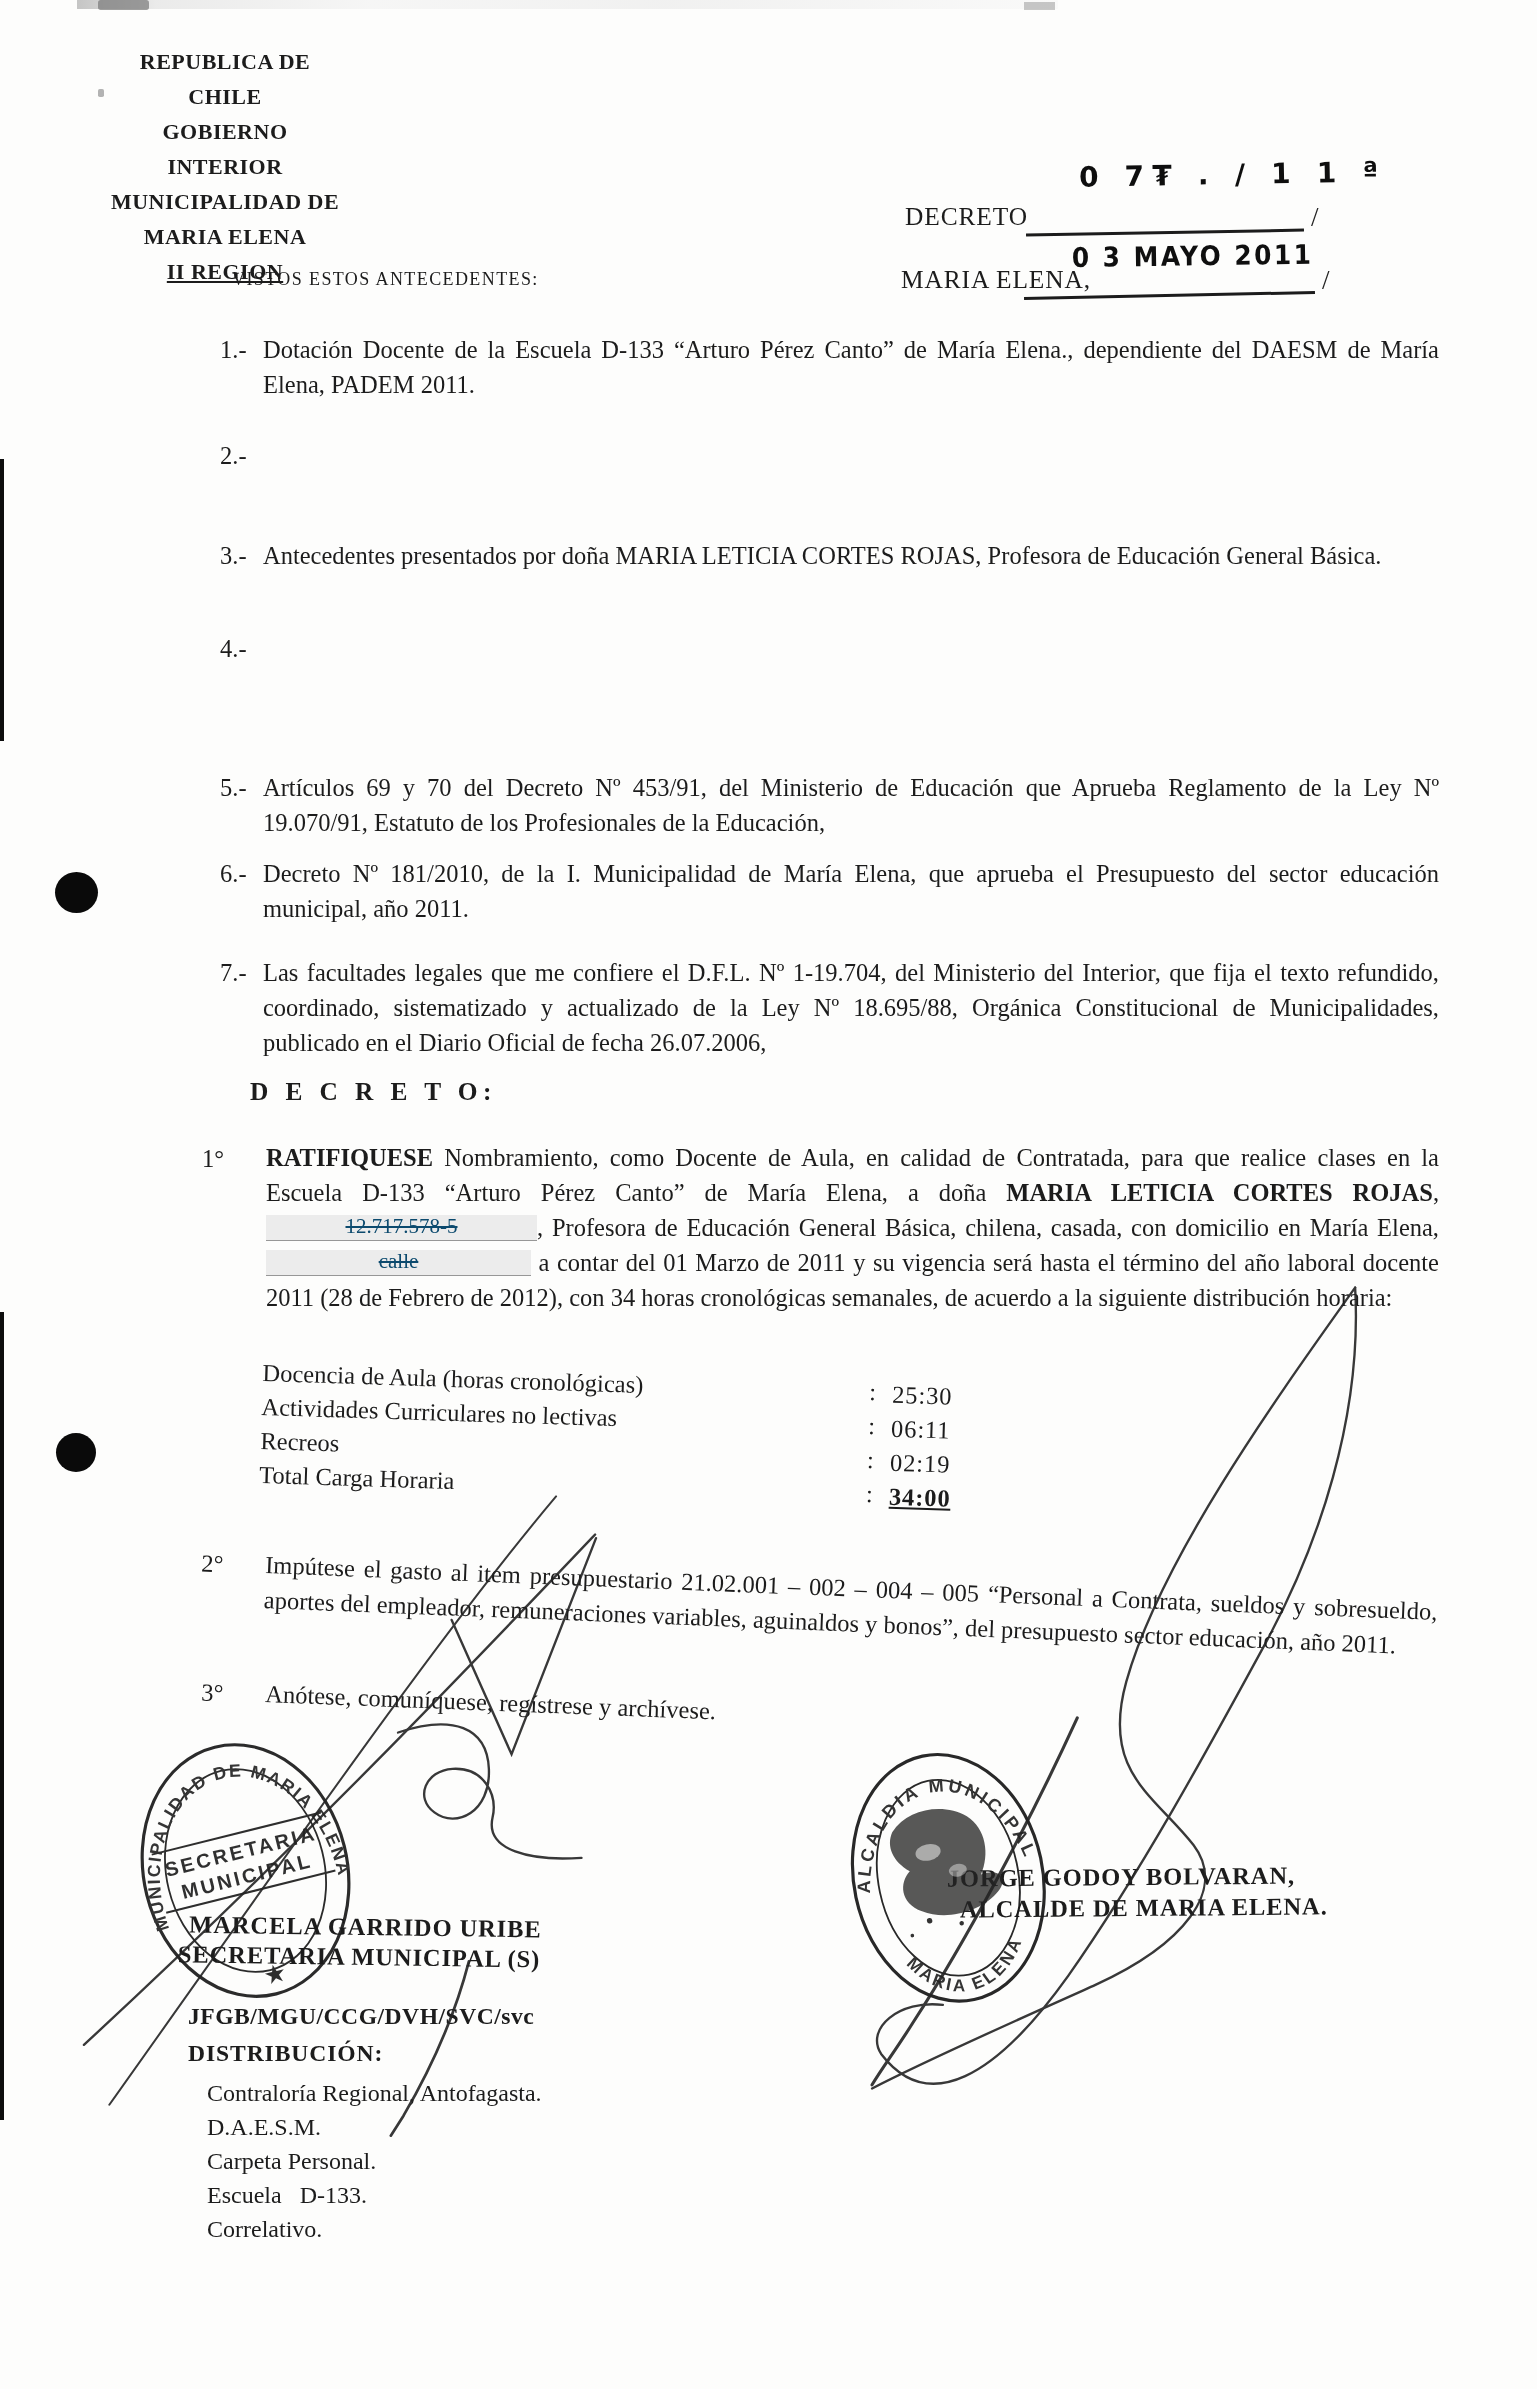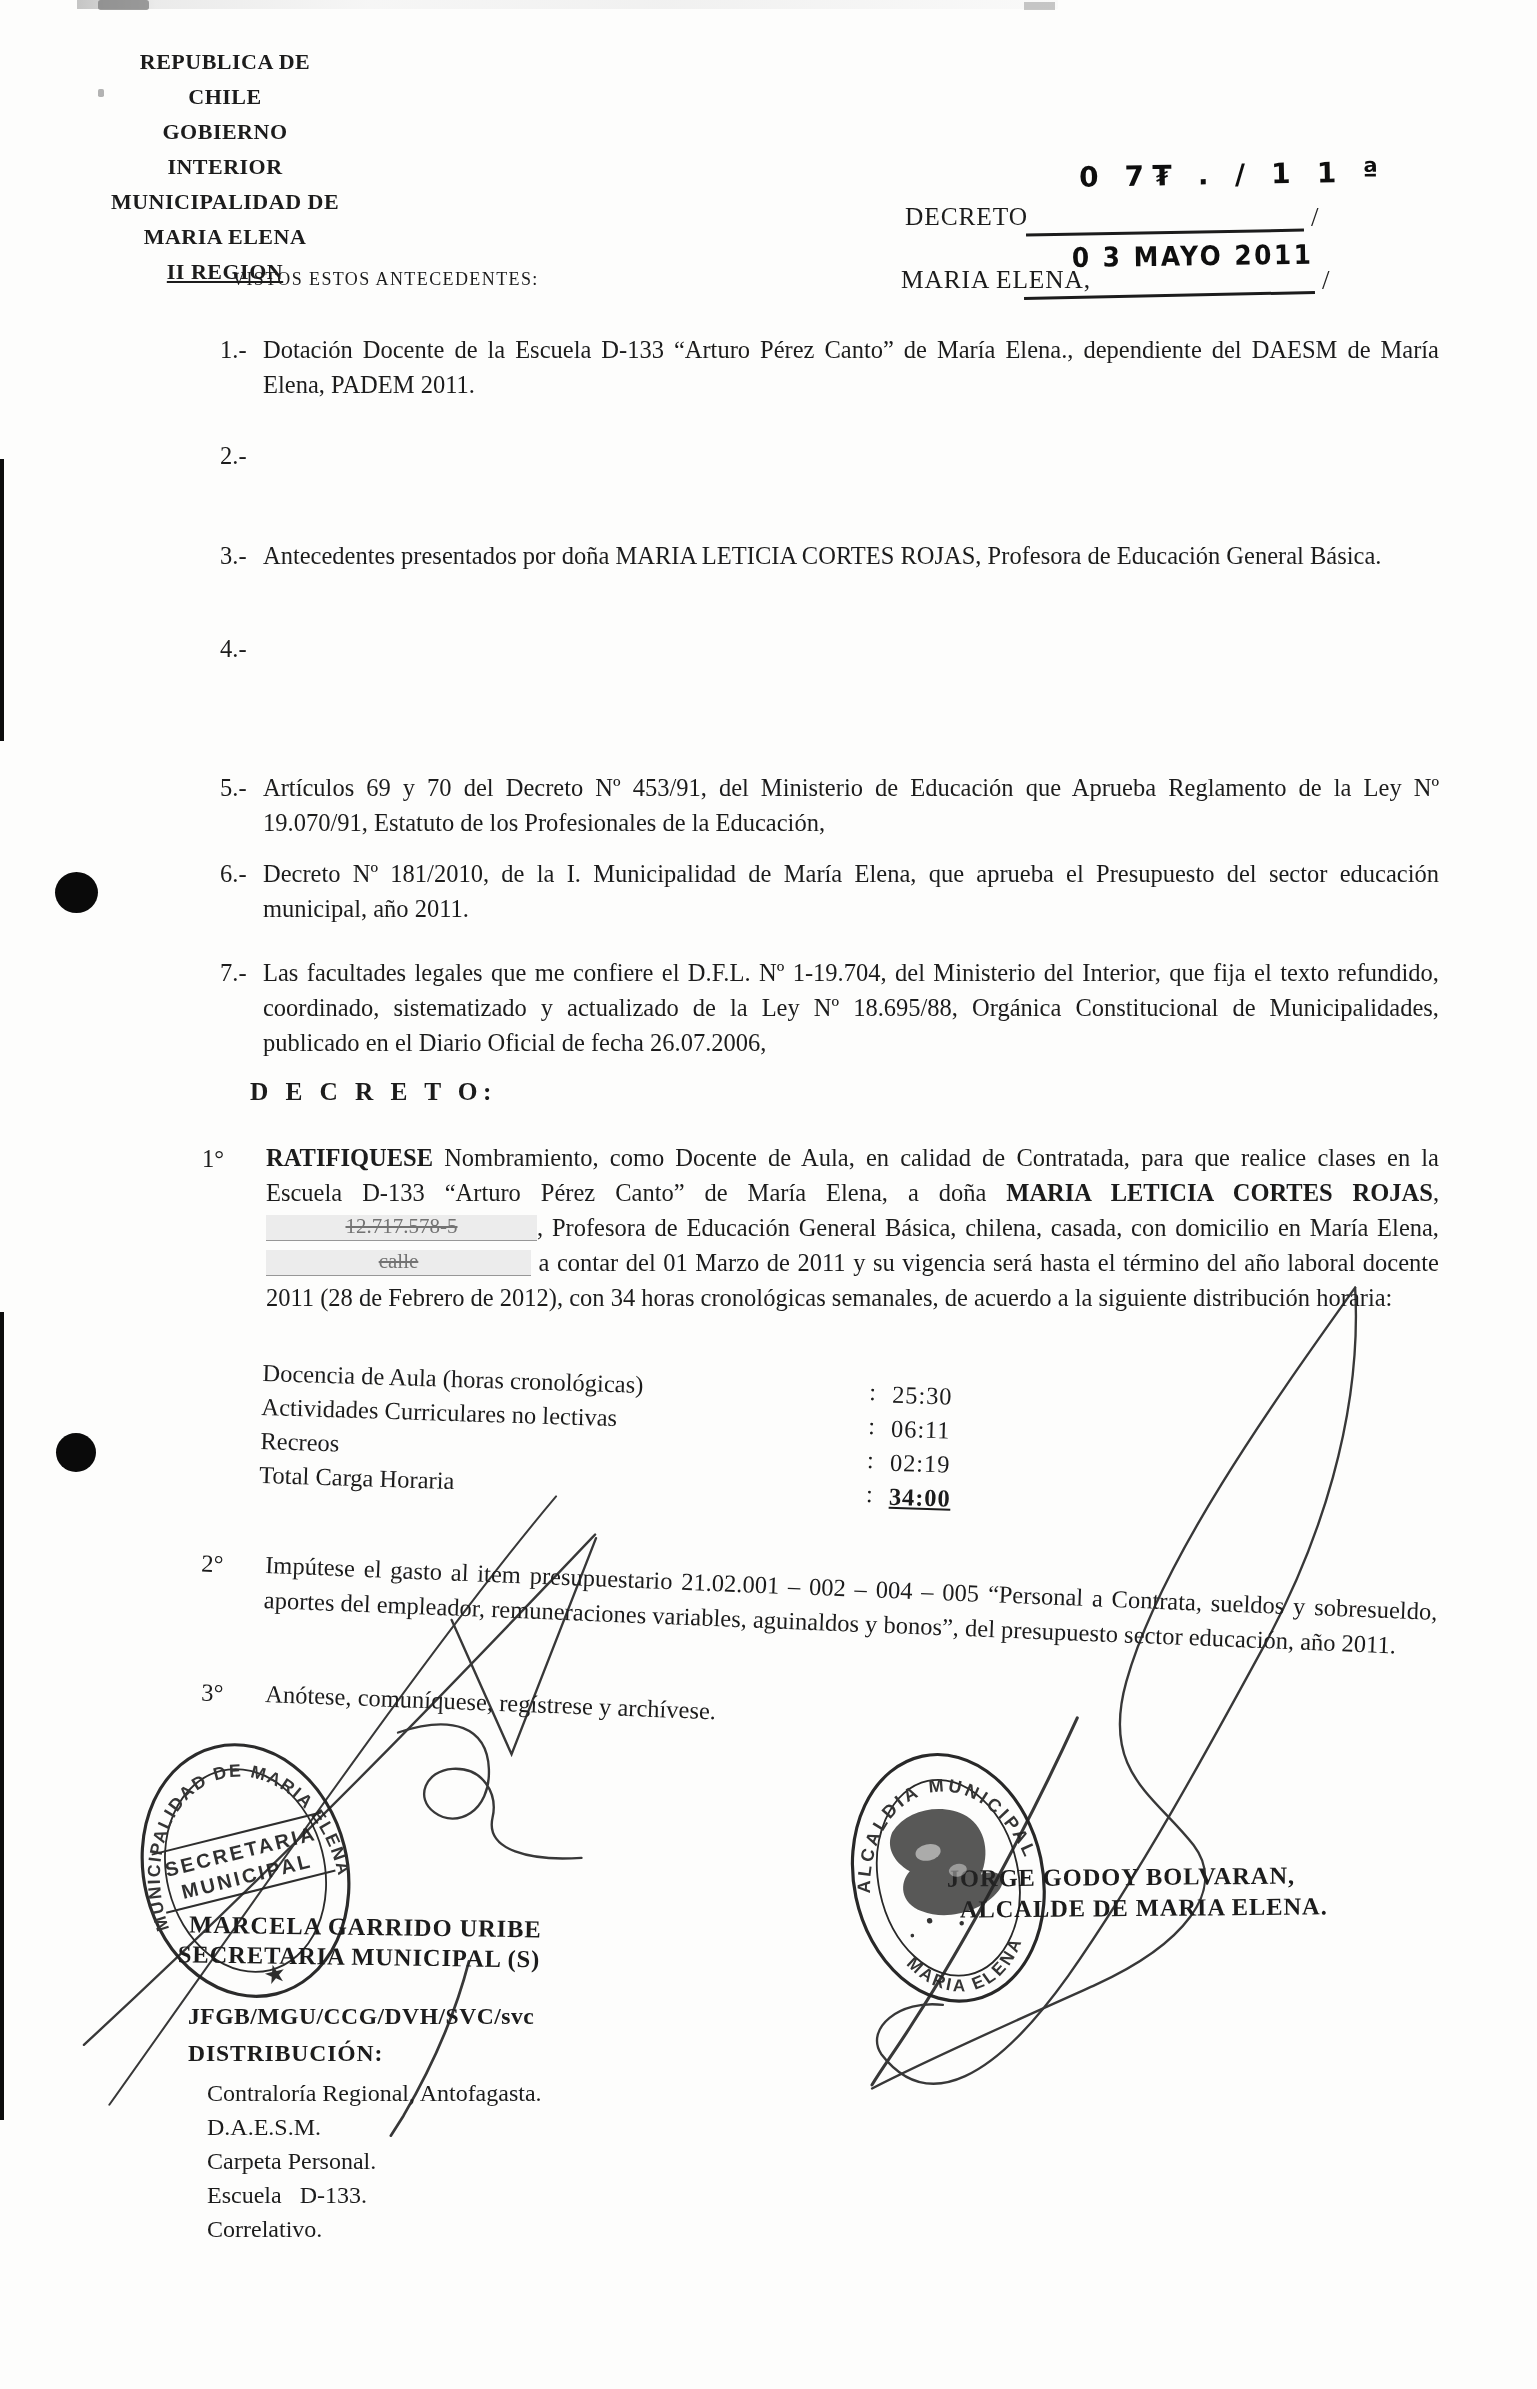--- a/index.html
+++ b/index.html
@@ -22,21 +22,21 @@
   
   .vistos{left:232px;top:269px;font-size:18px;letter-spacing:1.4px;}
   .decreto-h{left:250px;top:1077px;font-size:25.4px;font-weight:bold;letter-spacing:5.4px;}
   
   .ant-item{left:263px;width:1176px;font-size:24.5px;line-height:35px;text-align:justify;}
   .ant-num{position:absolute;left:-43px;top:0;}
   .res-block{left:266px;width:1173px;font-size:24.5px;line-height:35px;text-align:justify;}
   .res-num{position:absolute;left:-64px;top:0.9px;}
   .b{font-weight:bold;}
   .redact{display:inline-block;vertical-align:-4.5px;height:24.5px;background:#ececec;
-          border-bottom:1.8px solid #979797;color:#737373;font-size:21px;line-height:23.6px;
+          border-bottom:1.8px solid #979797;color:#0c4a6e;font-size:21px;line-height:23.6px;
           text-align:center;overflow:hidden;text-decoration:line-through;}
   
   .schedule{left:263px;top:1359px;width:745px;transform:rotate(1.8deg);transform-origin:left top;
             font-size:24.5px;}
   .sch-row{position:relative;height:34px;}
   .sch-colon{position:absolute;left:607px;top:0;}
   .sch-value{position:absolute;left:630px;top:1.8px;letter-spacing:0.9px;}
   .sch-row.total .sch-value{font-weight:bold;text-decoration:underline;}
   
   .sig-name{font-size:24.5px;font-weight:600;letter-spacing:0.9px;}

